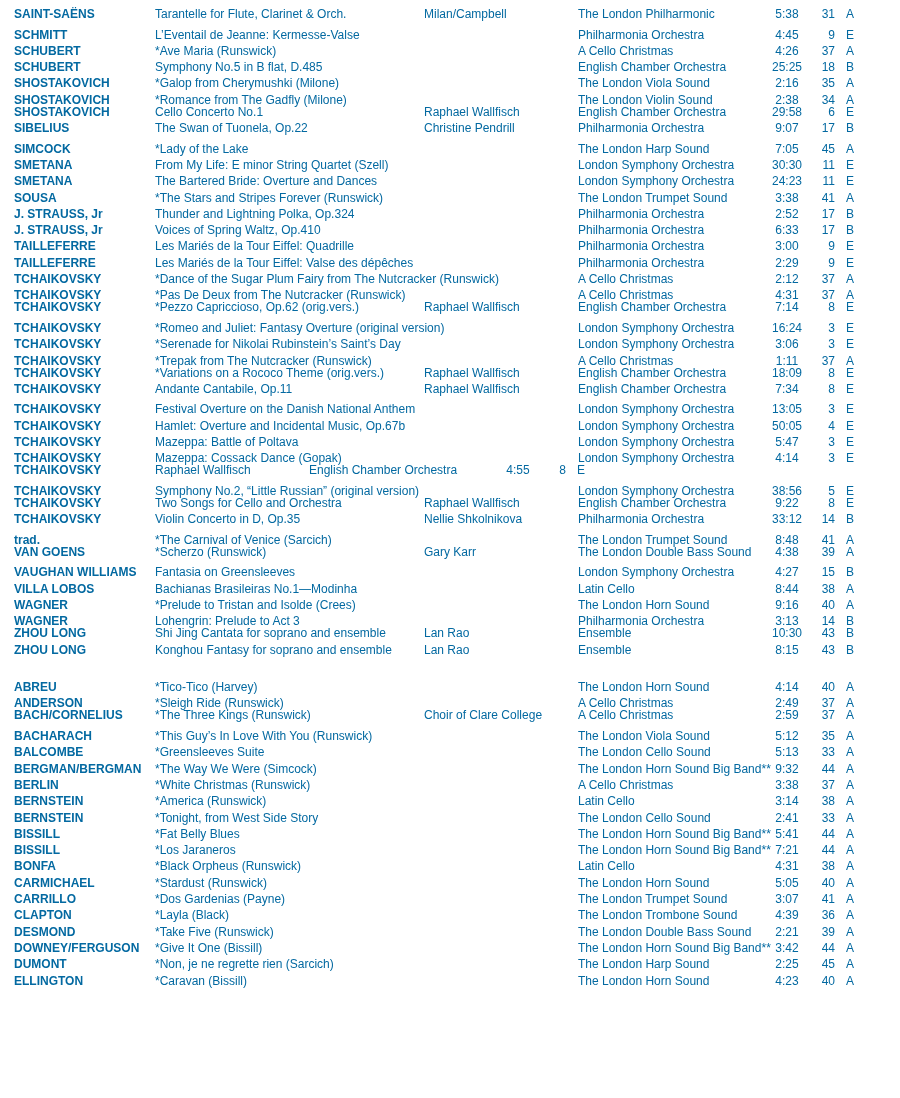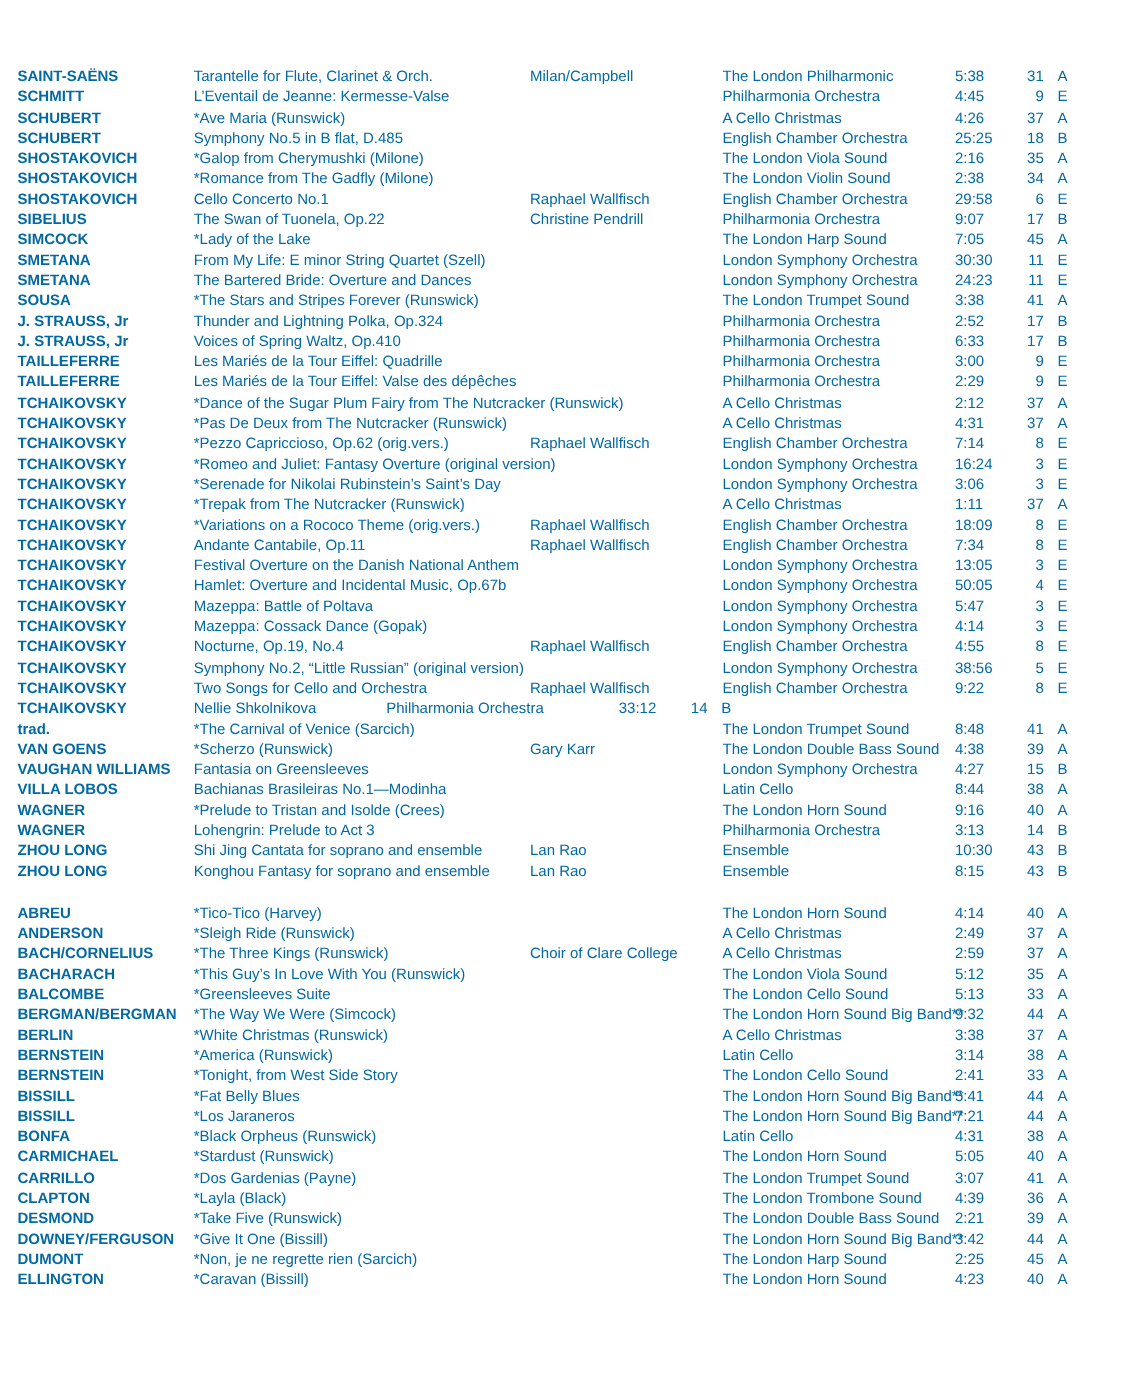--- a/index.html
+++ b/index.html
@@ -21,21 +21,21 @@
     height: 16.3px;
     line-height: 16.3px;
     white-space: nowrap;
     align-items: baseline;
   }
   .cell { flex: 0 0 auto; overflow: visible; white-space: nowrap; height: 16.3px; line-height: 16.3px; }
   .cell.composer { width: 141px; font-weight: bold; }
   .cell.title    { width: 269px; }
   .cell.artist   { width: 154px; }
   .cell.ensemble { width: 186px; }
-  .cell.duration { width: 46px;  text-align: left; margin-top: 47px; }
+  .cell.duration { width: 46px;  text-align: center; }
   .cell.disc     { width: 25px;  text-align: right; }
   .cell.code     { width: 30px;  text-align: center; }
   .section-heading {
     margin-top: 96px;
     height: 16.3px;
     line-height: 16.3px;
     font-weight: bold;
   }
   .catalog.second { margin-top: 17px; }
 </style>
@@ -291,21 +291,20 @@
         <div class="cell composer">TCHAIKOVSKY</div>
         <div class="cell title">Mazeppa: Cossack Dance (Gopak)</div>
         <div class="cell artist"></div>
         <div class="cell ensemble">London Symphony Orchestra</div>
         <div class="cell duration">4:14</div>
         <div class="cell disc">3</div>
         <div class="cell code">E</div>
       </div>
       <div class="row">
         <div class="cell composer">TCHAIKOVSKY</div>
-        <div class="cell title">Nocturne, Op.19, No.4</div>
         <div class="cell artist">Raphael Wallfisch</div>
         <div class="cell ensemble">English Chamber Orchestra</div>
         <div class="cell duration">4:55</div>
         <div class="cell disc">8</div>
         <div class="cell code">E</div>
       </div>
       <div class="row">
         <div class="cell composer">TCHAIKOVSKY</div>
         <div class="cell title">Symphony No.2, “Little Russian” (original version)</div>
         <div class="cell artist"></div>
@@ -318,20 +317,21 @@
         <div class="cell composer">TCHAIKOVSKY</div>
         <div class="cell title">Two Songs for Cello and Orchestra</div>
         <div class="cell artist">Raphael Wallfisch</div>
         <div class="cell ensemble">English Chamber Orchestra</div>
         <div class="cell duration">9:22</div>
         <div class="cell disc">8</div>
         <div class="cell code">E</div>
       </div>
       <div class="row">
         <div class="cell composer">TCHAIKOVSKY</div>
+        <div class="cell title">Violin Concerto in D, Op.35</div>
         <div class="cell artist">Nellie Shkolnikova</div>
         <div class="cell ensemble">Philharmonia Orchestra</div>
         <div class="cell duration">33:12</div>
         <div class="cell disc">14</div>
         <div class="cell code">B</div>
       </div>
       <div class="row">
         <div class="cell composer">trad.</div>
         <div class="cell title">*The Carnival of Venice (Sarcich)</div>
         <div class="cell artist"></div>

